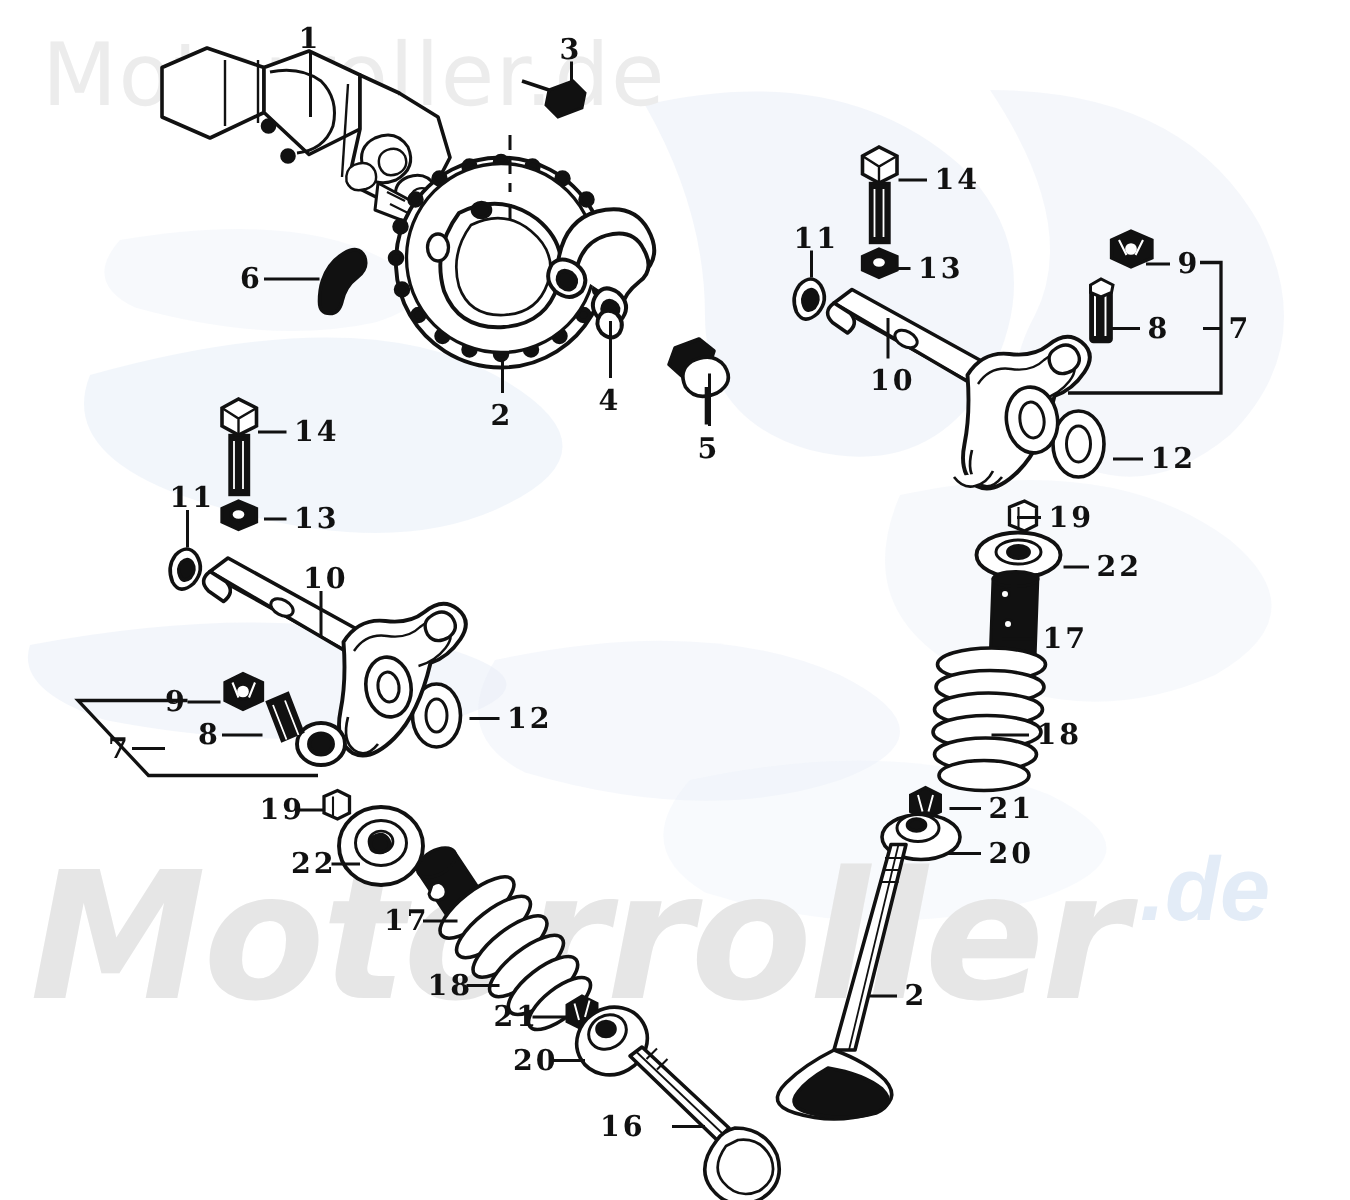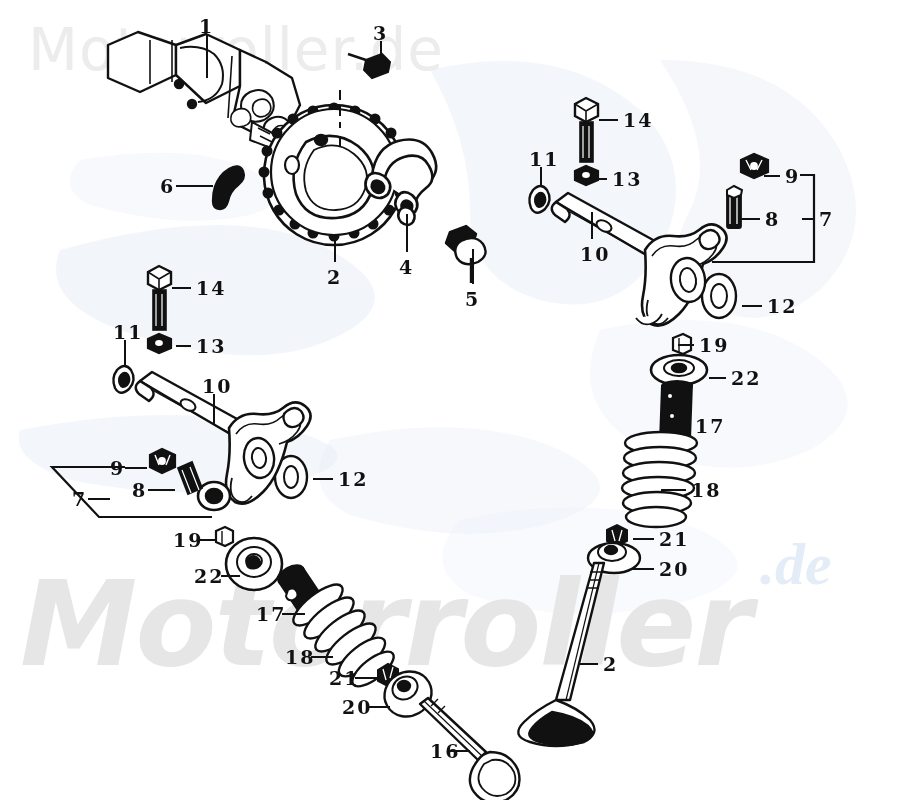--- a/index.html
+++ b/index.html
@@ -21,22 +21,22 @@
     color:#ececec;white-space:nowrap;
   }
   .wm-bottom{
     position:absolute;left:20px;top:555px;
     font-family:"DejaVu Sans", sans-serif;
     font-style:italic;font-weight:bold;
     font-size:118px;letter-spacing:-2px;
     color:#e6e6e6;white-space:nowrap;
   }
   .wm-de{
-    position:absolute;left:760px;top:530px;
-    font-family:Liberation Serif, serif;
+    position:absolute;left:760px;top:558px;
+    font-family:Liberation Sans, sans-serif;
     font-style:italic;font-weight:bold;font-size:60px;
     color:#e3ecf7;white-space:nowrap;
   }
   
   .lbl{
     position:absolute;
     font-family:"DejaVu Serif", serif;
     font-size:19px;font-weight:bold;color:#111;
     letter-spacing:2px;
     line-height:1;
@@ -405,21 +405,21 @@
     <div class="leader h" style="left:592px;top:178px;width:15px;"></div>
     <div class="lbl" style="left:612px;top:170px;">13</div>
 
     <div class="leader h" style="left:599px;top:119px;width:19px;"></div>
     <div class="lbl" style="left:623px;top:111px;">14</div>
 
     <div class="leader h" style="left:580px;top:663px;width:18px;"></div>
     <div class="lbl" style="left:603px;top:655px;">2</div>
 
     <div class="leader h" style="left:448px;top:750px;width:22px;"></div>
-    <div class="lbl" style="left:430px;top:742px;">16</div>
+    <div class="lbl" style="left:400px;top:742px;">16</div>
 
     <div class="leader h" style="left:668px;top:425px;width:22px;"></div>
     <div class="lbl" style="left:695px;top:417px;">17</div>
 
     <div class="leader h" style="left:661px;top:489px;width:25px;"></div>
     <div class="lbl" style="left:691px;top:481px;">18</div>
 
     <div class="leader h" style="left:678px;top:344px;width:16px;"></div>
     <div class="lbl" style="left:699px;top:336px;">19</div>
 

